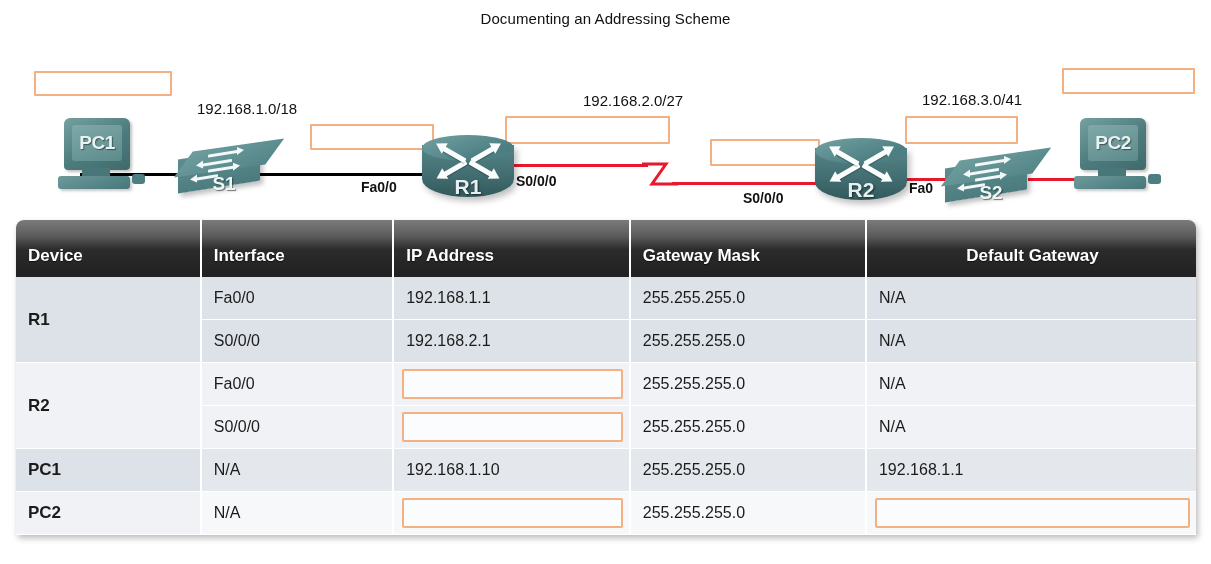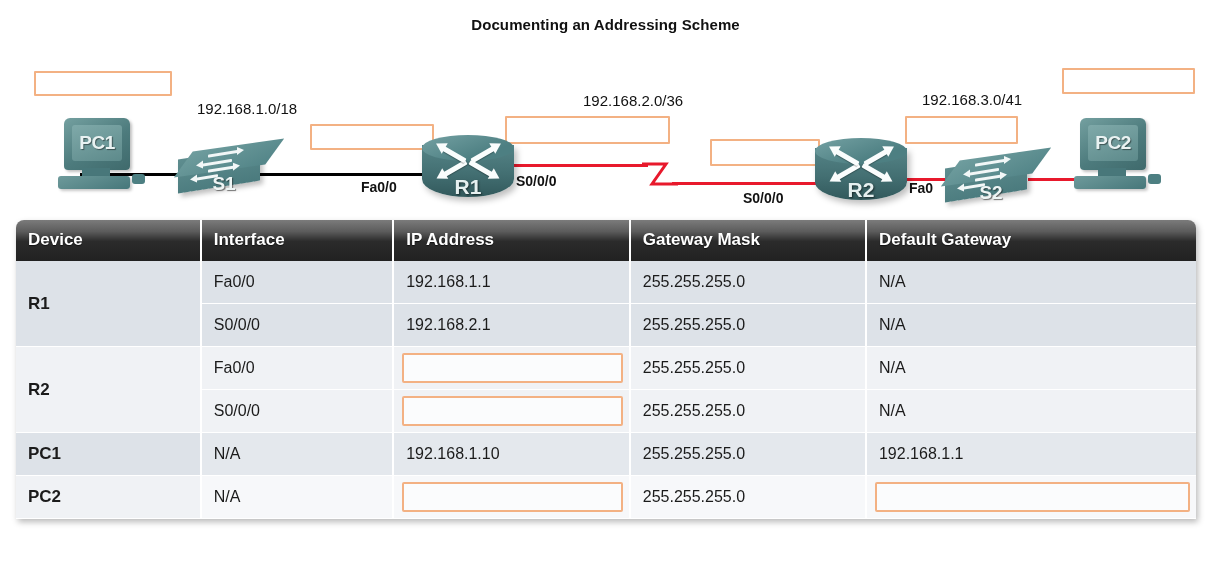--- a/index.html
+++ b/index.html
@@ -8,23 +8,23 @@
     background:#ffffff;
     font-family:"Liberation Sans", sans-serif;
     -webkit-font-smoothing:antialiased;
     overflow:hidden;
     position:relative;
   }
   #root{position:relative;width:1211px;height:564px;}
 
   
   .page-title{
-    position:absolute;left:0;top:16px;width:1211px;
+    position:absolute;left:0;top:10px;width:1211px;
     text-align:center;
-    font-size:15px;font-weight:bold;color:#111;
+    font-size:15px;font-weight:normal;color:#111;
     letter-spacing:.1px;
   }
 
   
   .topology{position:absolute;left:0;top:40px;width:1211px;height:180px;}
 
   
   .blank-box{
     position:absolute;
     background:#ffffff;
@@ -150,26 +150,26 @@
     border-radius:8px 8px 0 0;
     overflow:hidden;
     box-shadow:2px 3px 6px rgba(0,0,0,.28);
     background:#fff;
   }
   .addr-table th{
     background:linear-gradient(180deg,#7b7b7b 0%,#5c5c5c 28%,#2b2b2b 52%,#212121 100%);
     color:#fff;
     font-size:17px;font-weight:bold;
     text-align:left;
-    padding:8px 10px 9px 12px;
+    padding:24px 10px 9px 12px;
     height:24px;
     border-right:2px solid #ffffff;
     text-shadow:0 1px 1px rgba(0,0,0,.6);
   }
-  .addr-table th:last-child{border-right:none;}
+  .addr-table th:last-child{border-right:none;text-align:center;}
   .addr-table td{
     font-size:16px;color:#1b1b1b;
     padding:6px 10px 6px 12px;
     border-right:2px solid #ffffff;
     border-bottom:1px solid #ffffff;
     height:30px;
     vertical-align:middle;
   }
   .addr-table td:last-child{border-right:none;}
   td.dev{font-weight:bold;font-size:17px;}
@@ -217,21 +217,21 @@
     <div class="link red" style="left:1028px;top:138px;width:80px;"></div>
 
     <div class="blank-box" style="left:34px;top:31px;width:138px;height:25px;"></div>
     <div class="blank-box" style="left:310px;top:84px;width:124px;height:26px;"></div>
     <div class="blank-box" style="left:505px;top:76px;width:165px;height:28px;"></div>
     <div class="blank-box" style="left:710px;top:99px;width:110px;height:27px;"></div>
     <div class="blank-box" style="left:905px;top:76px;width:113px;height:28px;"></div>
     <div class="blank-box" style="left:1062px;top:28px;width:133px;height:26px;"></div>
 
     <div class="net-label" style="left:197px;top:60px;">192.168.1.0/18</div>
-    <div class="net-label" style="left:583px;top:52px;">192.168.2.0/36</div>
+    <div class="net-label" style="left:583px;top:52px;">192.168.2.0/27</div>
     <div class="net-label" style="left:922px;top:51px;">192.168.3.0/41</div>
 
     <div class="if-label" style="left:361px;top:139px;">Fa0/0</div>
     <div class="if-label" style="left:516px;top:133px;">S0/0/0</div>
     <div class="if-label" style="left:743px;top:150px;">S0/0/0</div>
     <div class="if-label" style="left:909px;top:140px;">Fa0</div>
 
     <div class="pc" style="left:52px;top:78px;">
       <div class="monitor"></div>
       <div class="screen">

